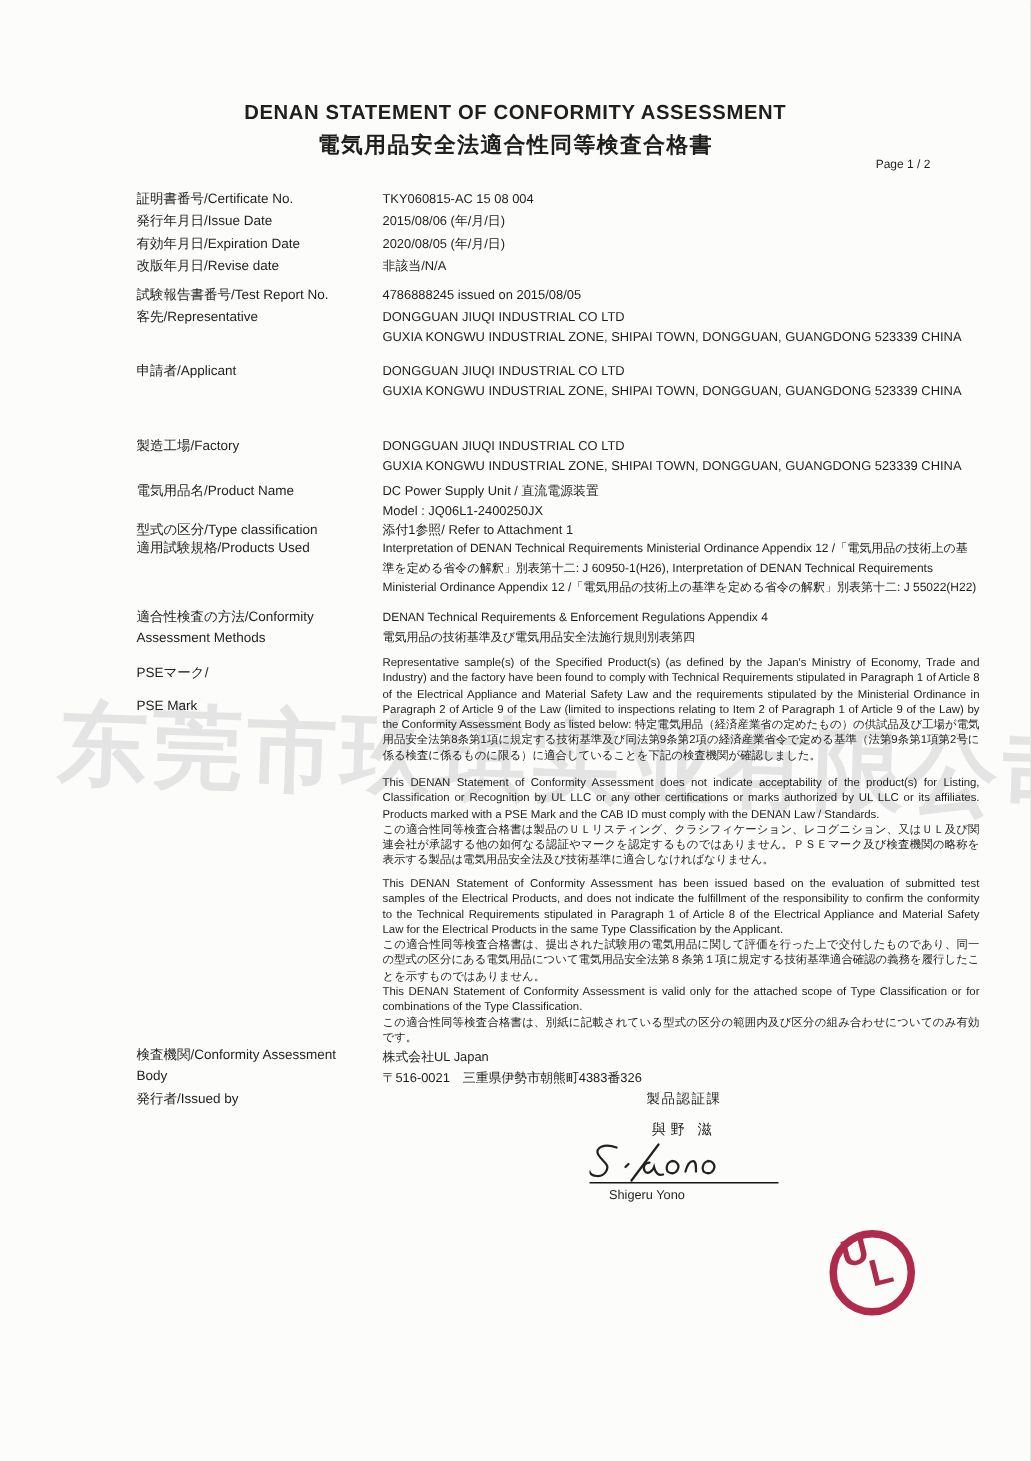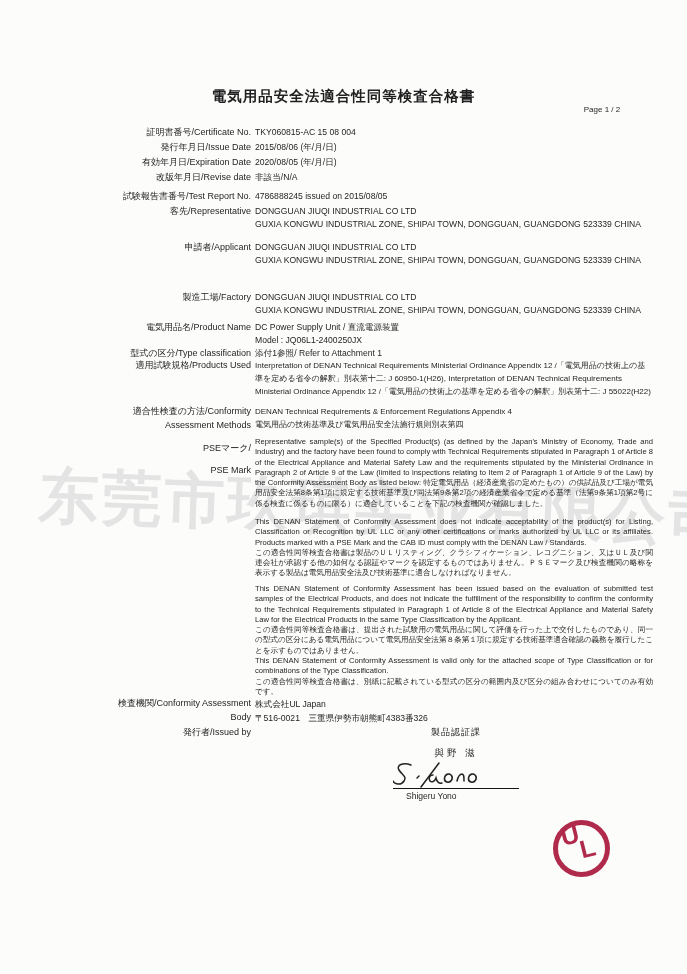--- a/index.html
+++ b/index.html
@@ -21,21 +21,21 @@
     color:#e4e4e4;white-space:nowrap;
     transform:rotate(2deg);transform-origin:left top;
     user-select:none;
   }
   
   .title-en{left:0;right:0;top:67px;text-align:center;font-size:13.5px;font-weight:700;letter-spacing:.4px;}
   .title-ja{left:0;right:0;top:87px;text-align:center;font-size:14.5px;font-weight:700;letter-spacing:1px;}
   .page-label{left:558px;top:105px;width:88px;text-align:center;font-size:8px;}
   
   .row{position:absolute;left:75px;width:577px;}
-  .lbl{position:absolute;left:0;top:0;width:176px;font-size:9px;line-height:13.5px;white-space:pre-line;text-align:right;}
+  .lbl{position:absolute;left:16px;top:0;width:176px;font-size:9px;line-height:13.5px;white-space:pre-line;}
   .val{position:absolute;left:180px;top:0;width:398px;font-size:8.6px;line-height:12.5px;white-space:pre-line;}
   .val.small{font-size:8px;line-height:13px;}
   
   .stm{position:absolute;left:255px;width:398px;font-size:7.6px;line-height:10.3px;white-space:pre-line;text-align:justify;}
   
   .pse-lbl{line-height:22px;}
   
   .pse-logo{left:72px;top:516px;width:66px;text-align:center;}
   .pse-logo svg{display:block;margin:0 auto;}
   .pse-caption{font-size:10.5px;font-weight:700;margin-top:2px;letter-spacing:.2px;}
@@ -52,20 +52,21 @@
   .ul-u{position:absolute;left:8px;top:1px;font-size:25px;font-weight:700;color:#b02a4c;transform:rotate(-14deg);}
   .ul-l{position:absolute;left:27px;top:14px;font-size:25px;font-weight:700;color:#b02a4c;transform:rotate(-14deg);}
 </style>
 </head>
 <body>
 
 <div class="page">
 
   <div class="watermark">东莞市玖琪实业有限公司</div>
 
+  <div class="layer title-en">DENAN STATEMENT OF CONFORMITY ASSESSMENT</div>
   <div class="layer title-ja">電気用品安全法適合性同等検査合格書</div>
   <div class="layer page-label">Page 1 / 2</div>
 
   <div class="row" style="top:126px">
     <div class="lbl">証明書番号/Certificate No.</div>
     <div class="val">TKY060815-AC 15 08 004</div>
   </div>
   <div class="row" style="top:141px">
     <div class="lbl">発行年月日/Issue Date</div>
     <div class="val">2015/08/06 (年/月/日)</div>

